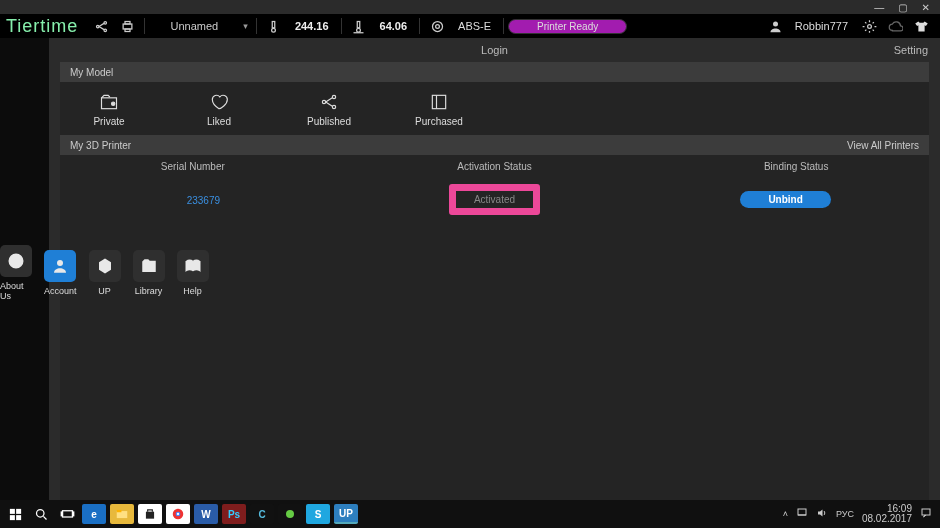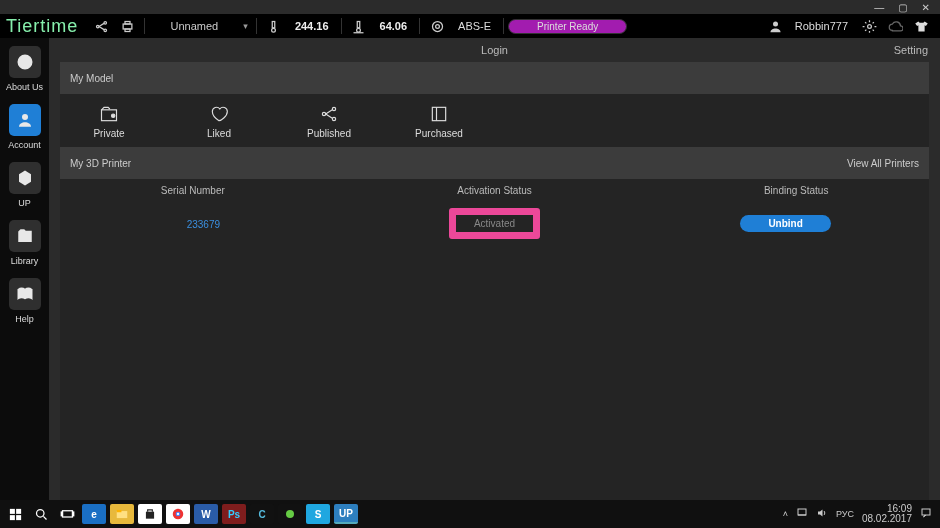--- a/index.html
+++ b/index.html
@@ -17,28 +17,28 @@
   .printer-name { width:90px; }
   .temp { font-weight:600; color:#eee; margin:0 8px; }
   .material { margin:0 8px; }
   .status-pill { background:#a21caf; border:1px solid #333; border-radius:10px; padding:1px 28px; font-size:10px; }
   .spacer { flex:1; }
   .user-name { margin-left:6px; }
   
   .subhead { position:absolute; top:38px; left:49px; right:0; height:24px; display:flex; align-items:center; justify-content:flex-end; color:#bbb; font-size:11px; padding:0 12px; z-index:3;}
   .subhead .center { position:absolute; left:50%; transform:translateX(-50%);}
   
-  .leftnav { position:absolute; top:38px; left:0; width:49px; bottom:28px; background:#0c0c0c; display:flex; flex-direction:column; align-items:center; padding-top:8px; gap:12px; color:#ddd; font-size:9px; z-index:3;}
+  .leftnav { position:absolute; top:38px; left:0; width:49px; bottom:28px; background:#0c0c0c; display:flex; align-items:center; padding-top:8px; gap:12px; color:#ddd; font-size:9px; z-index:3;}
   .nav-item { width:100%; display:flex; flex-direction:column; align-items:center; gap:4px; }
   .nav-box { width:32px; height:32px; border-radius:5px; background:#2f2f2f; display:flex; align-items:center; justify-content:center; }
   .nav-box.active { background:#1f7fd6; }
   .nav-box svg { width:18px; height:18px; fill:#e8e8e8; }
   
   .main { position:absolute; top:62px; left:60px; right:11px; bottom:28px; background:#242424; color:#ccc; font-size:11px; z-index:2;}
-  .panel-head { height:32px; background:#3c3c3c; display:flex; align-items:center; padding:0 10px; font-size:10px;}
+  .panel-head { height:20px; background:#3c3c3c; display:flex; align-items:center; padding:0 10px; font-size:10px;}
   .panel-head .right { margin-left:auto; }
   .model-row { display:flex; gap:40px; padding:10px 14px 8px 14px; background:#242424;}
   .model-item { display:flex; flex-direction:column; align-items:center; width:70px; gap:4px; color:#ddd; font-size:10px;}
   .model-item svg { width:22px; height:20px; fill:none; stroke:#ddd; stroke-width:1.4; }
   .table-head { display:flex; padding:6px 0; color:#bbb; font-size:10px;gap:32px;}
   .col-sn { width:33%; text-align:center; }
   .col-act { width:34%; text-align:center; }
   .col-bind { width:33%; text-align:center; }
   .table-row { display:flex; align-items:center; padding:6px 0;}
   .link-txt { color:#3a8fe0; font-size:10px;}

